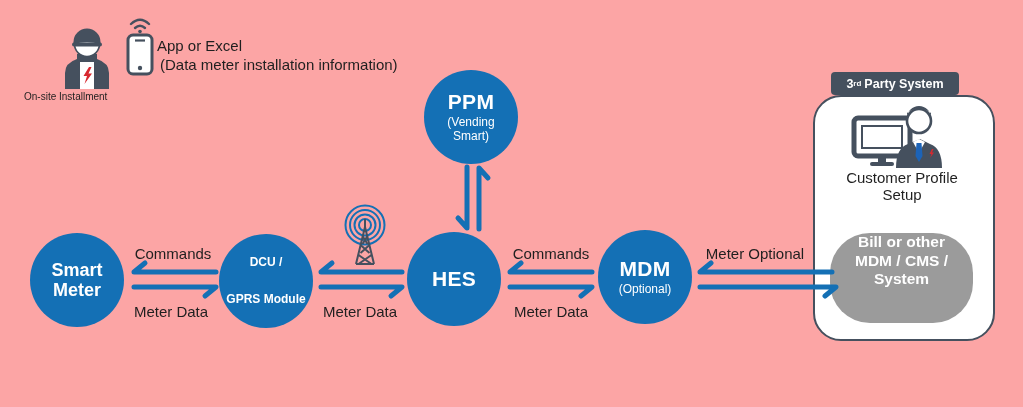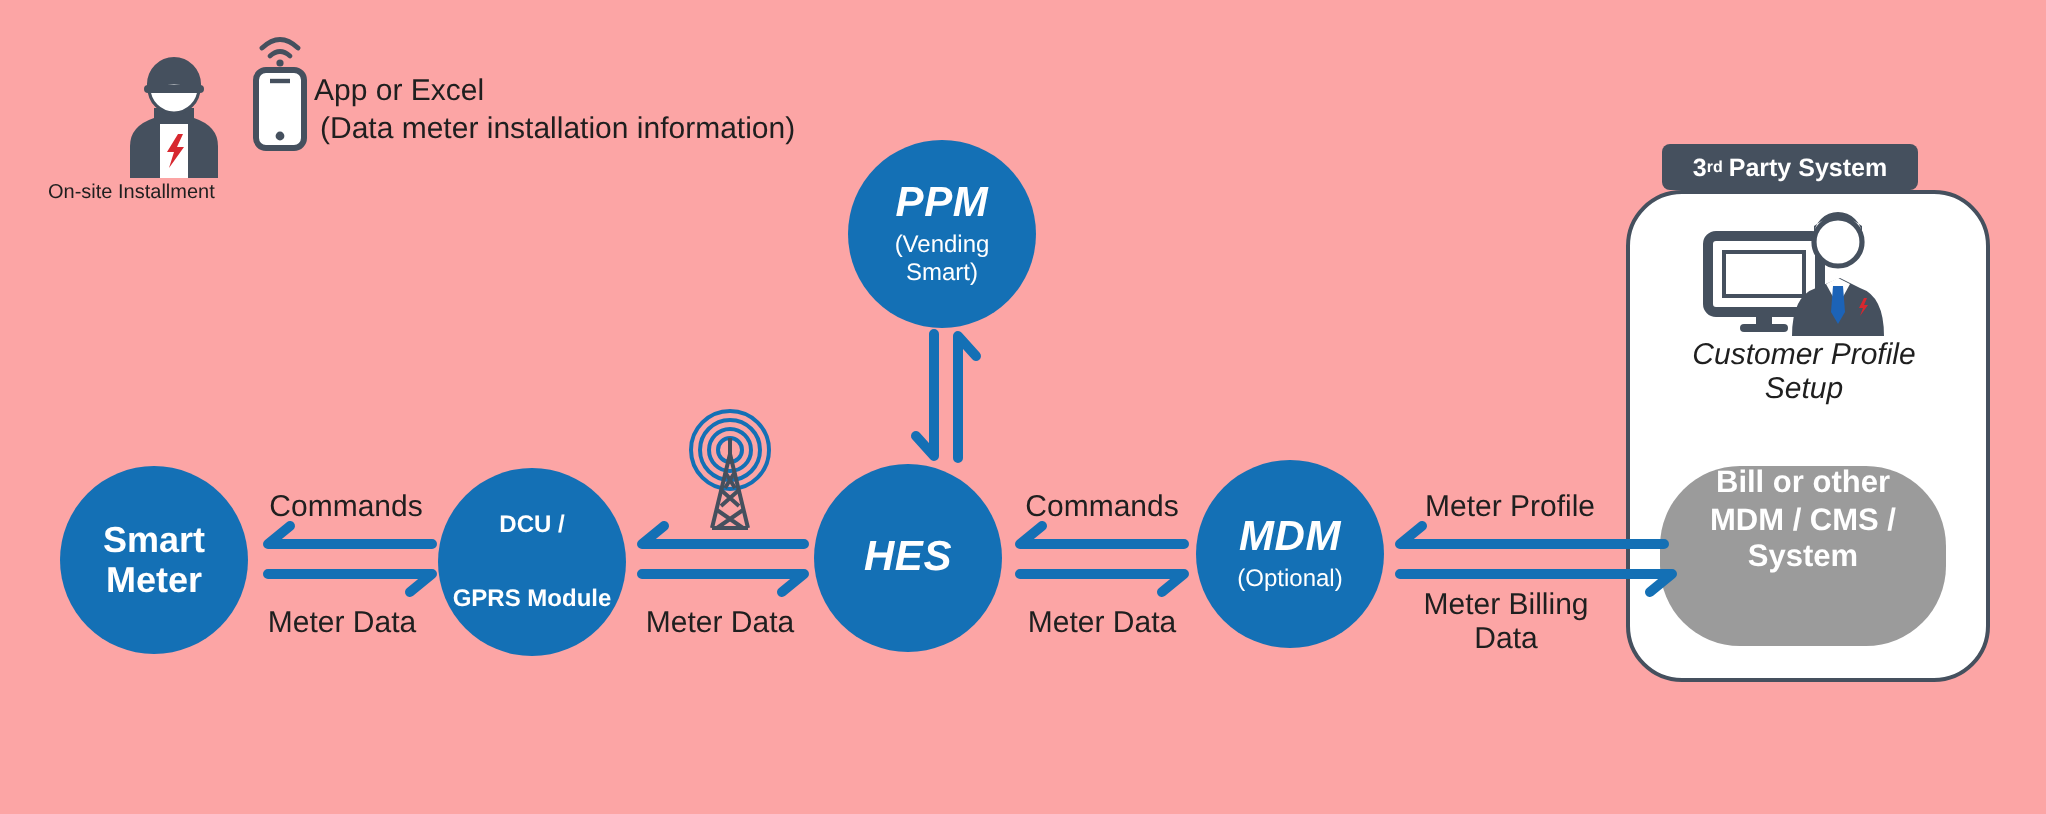--- a/index.html
+++ b/index.html
@@ -10,21 +10,21 @@
   
   svg.arrows{position:absolute;left:0;top:0;z-index:3;pointer-events:none;}
   svg.arrows path{fill:none;stroke:var(--blue,#1470B5);stroke-width:5;stroke-linecap:round;stroke-linejoin:round;}
   
   .node{
     position:absolute;width:94px;height:94px;border-radius:50%;
     background:var(--blue,#1470B5);color:#fff;z-index:4;
     display:flex;flex-direction:column;align-items:center;justify-content:center;
     text-align:center;font-weight:bold;line-height:1.12;
   }
-  .node .big{font-size:21px;letter-spacing:.3px;font-style:italic;}
+  .node .big{font-size:21px;letter-spacing:.3px;}
   .node .med{font-size:18px;}
   .node .small{font-size:12px;font-weight:bold;}
   .node .sub{font-size:12px;font-weight:normal;margin-top:2px;line-height:1.15;}
   
   .flow-label{
     position:absolute;z-index:5;transform:translateX(-50%);
     font-size:15px;white-space:nowrap;color:var(--text,#1f1f1f);
   }
   .flow-label.wrap{white-space:normal;width:116px;text-align:center;line-height:1.12;}
   
@@ -45,21 +45,21 @@
     font-size:12.5px;font-weight:bold;
   }
   .tp-tab .ord{font-size:8px;}
   .tp-tab .rest{margin-left:3px;}
   .tp-box{
     position:absolute;left:813px;top:95px;width:178px;height:242px;z-index:1;
     background:#fff;border:2px solid var(--slate,#45505E);border-radius:28px;
   }
   .tp-customer{
     position:absolute;left:902px;top:169px;z-index:2;transform:translateX(-50%);
-    font-size:15px;text-align:center;line-height:1.14;white-space:nowrap;font-style:italic;
+    font-size:15px;text-align:center;line-height:1.14;white-space:nowrap;
   }
   .tp-gray{
     position:absolute;left:830px;top:233px;width:143px;height:90px;z-index:2;
     background:var(--gray,#9B9B9B);border-radius:40px;color:#fff;
     display:flex;flex-direction:column;align-items:center;justify-content:flex-start;
     font-size:15.5px;font-weight:bold;line-height:1.2;text-align:center;
   }
 </style>
 </head>
 <body>
@@ -152,22 +152,21 @@
   <div class="node" style="left:598px;top:230px;">
     <div class="big">MDM</div>
     <div class="sub">(Optional)</div>
   </div>
 
   <div class="flow-label" style="left:173px;top:245px;">Commands</div>
   <div class="flow-label" style="left:171px;top:303px;">Meter Data</div>
   <div class="flow-label" style="left:360px;top:303px;">Meter Data</div>
   <div class="flow-label" style="left:551px;top:245px;">Commands</div>
   <div class="flow-label" style="left:551px;top:303px;">Meter Data</div>
-  <div class="flow-label" style="left:755px;top:245px;">Meter Profile</div>
-  <div class="flow-label wrap" style="left:753px;top:295px;">Meter Billing Data</div>
+  <div class="flow-label" style="left:755px;top:245px;">Meter Optional</div>
 
   <div class="tp-tab">
     <span>3</span>
       <span class="ord">rd</span>
       <span class="rest">Party System</span>
   </div>
 
   <div class="icon" style="left:850px;top:100px;z-index:2;">
     <svg width="92" height="68" viewBox="0 0 92 68">
       <g>

